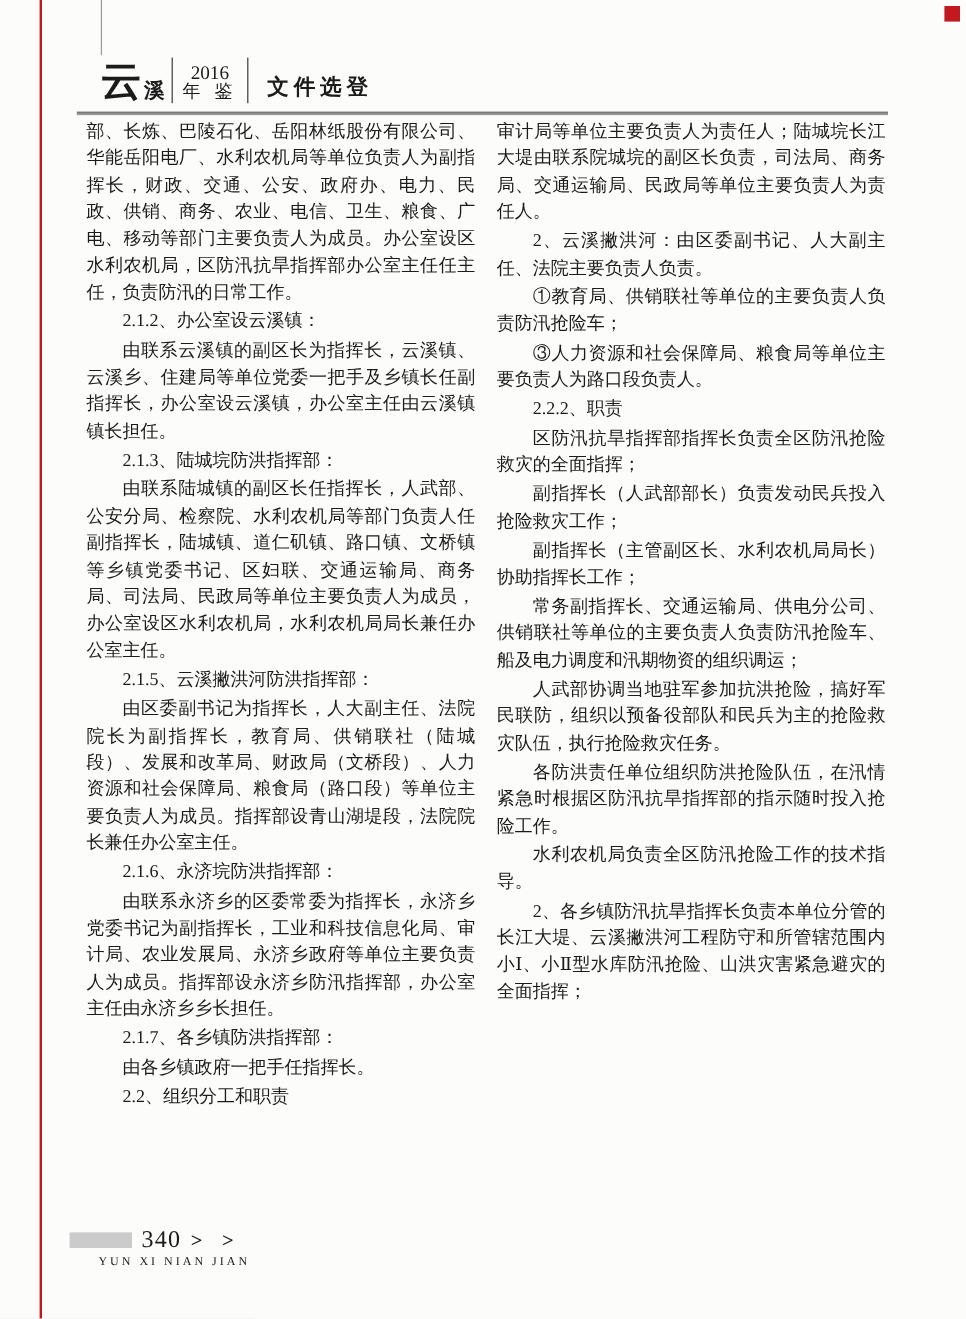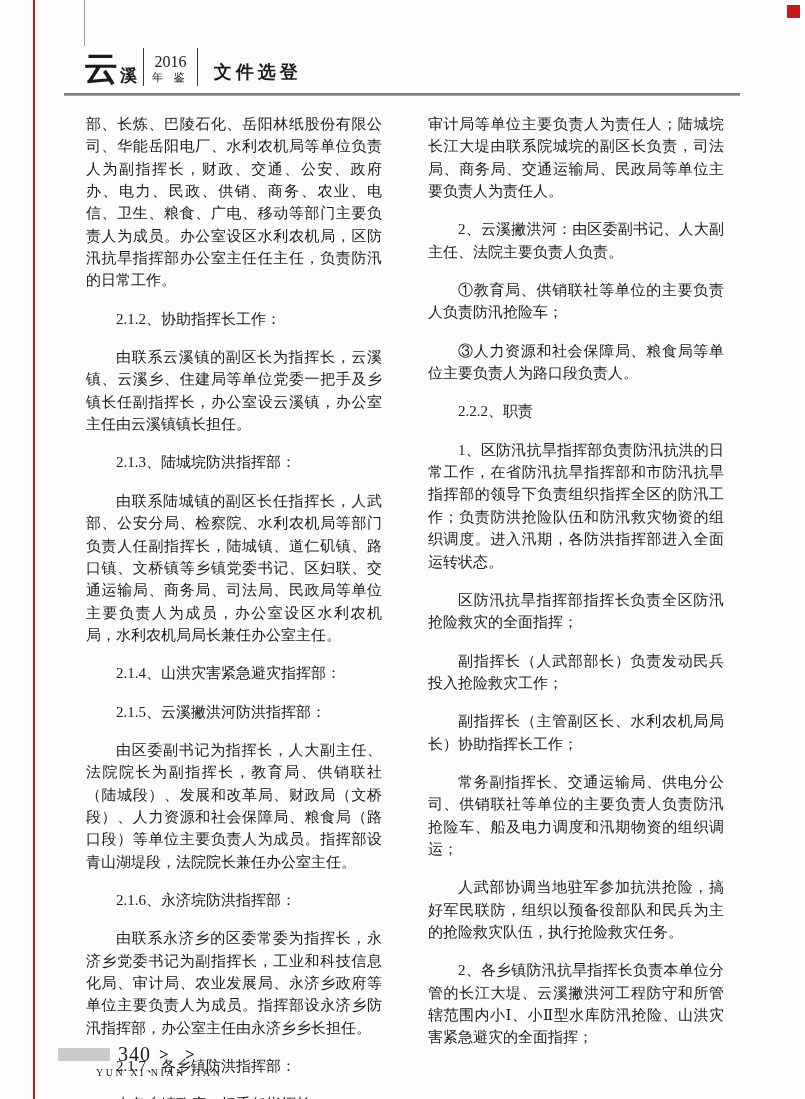--- a/index.html
+++ b/index.html
@@ -13,38 +13,38 @@
   .logo-tick{position:absolute;left:84px;top:0;width:1px;height:46px;background:#9a9a9a;}
 
   .header{position:absolute;left:64px;top:44px;width:676px;}
   .header-row{display:flex;align-items:flex-end;height:42px;}
   .logo{display:flex;align-items:flex-end;margin-left:20px;}
   .logo-big{font-size:34px;font-weight:bold;line-height:1;letter-spacing:0;}
   .logo-small{font-size:17px;font-weight:bold;line-height:1;margin:0 6px 2px 2px;}
   .vdiv{width:1px;height:38px;background:#3a3a3a;align-self:flex-end;}
   .yearblock{padding:0 8px 1px 8px;text-align:center;align-self:flex-end;margin-top:48px;}
   .year{font-size:16px;line-height:17px;}
-  .yearlabel{font-size:11px;line-height:15px;letter-spacing:4px;}
+  .yearlabel{font-size:15px;line-height:15px;letter-spacing:4px;}
   .section-title{font-size:18px;font-weight:bold;letter-spacing:4px;margin:0 0 2px 16px;
     font-family:"Liberation Sans","DejaVu Sans",sans-serif;}
   .header-rule{margin-top:7px;height:3px;background:linear-gradient(180deg,#6d6d6d,#a8a8a8);}
 
   .content{position:absolute;left:70px;top:97px;width:670px;display:flex;gap:14px;}
   .column{width:328px;font-size:15px;line-height:22.35px;text-align:justify;}
-  .para{margin:16px;padding:0;}
+  .para{margin:2px;padding:0;}
   .para.indent{text-indent:2em;}
   .para.flush{text-indent:0;}
   .para.kaiti{text-indent:2em;}
 
-  .footer{position:absolute;left:58px;top:1043px;width:300px;}
+  .footer{position:absolute;left:58px;top:1022px;width:300px;}
   .footer-line1{display:flex;align-items:center;}
   .footer-bar{width:52px;height:13px;background:#cbcbcb;margin-right:8px;}
   .page-number{font-size:20px;letter-spacing:1px;}
   .page-arrows{font-size:17px;font-weight:bold;margin-left:8px;letter-spacing:6px;}
-  .footer-roman{font-size:10px;letter-spacing:2.5px;margin:1px 0 0 38px;
+  .footer-roman{font-size:10px;letter-spacing:2.5px;margin:1px 0 0 24px;
     font-family:"Liberation Serif","DejaVu Serif",serif;}
 </style>
 </head>
 <body>
 
 <div class="page">
 
   <div class="red-edge-line" style="background: rgb(194, 25, 31);"></div>
   <div class="red-corner" style="background: rgb(194, 25, 31);"></div>
   <div class="logo-tick"></div>
@@ -62,45 +62,45 @@
       </div>
       <div class="vdiv"></div>
       <div class="section-title">文件选登</div>
     </div>
     <div class="header-rule"></div>
   </div>
 
   <div class="content">
     <div class="column">
         <p class="para flush">部、长炼、巴陵石化、岳阳林纸股份有限公司、华能岳阳电厂、水利农机局等单位负责人为副指挥长，财政、交通、公安、政府办、电力、民政、供销、商务、农业、电信、卫生、粮食、广电、移动等部门主要负责人为成员。办公室设区水利农机局，区防汛抗旱指挥部办公室主任任主任，负责防汛的日常工作。</p>
-        <p class="para indent">2.1.2、协助指挥长工作：</p>
+        <p class="para indent">2.1.2、办公室设云溪镇：</p>
         <p class="para indent">由联系云溪镇的副区长为指挥长，云溪镇、云溪乡、住建局等单位党委一把手及乡镇长任副指挥长，办公室设云溪镇，办公室主任由云溪镇镇长担任。</p>
         <p class="para indent">2.1.3、陆城垸防洪指挥部：</p>
         <p class="para indent">由联系陆城镇的副区长任指挥长，人武部、公安分局、检察院、水利农机局等部门负责人任副指挥长，陆城镇、道仁矶镇、路口镇、文桥镇等乡镇党委书记、区妇联、交通运输局、商务局、司法局、民政局等单位主要负责人为成员，办公室设区水利农机局，水利农机局局长兼任办公室主任。</p>
-        <p class="para indent">2.1.4、山洪灾害紧急避灾指挥部：</p>
         <p class="para indent">2.1.5、云溪撇洪河防洪指挥部：</p>
         <p class="para indent">由区委副书记为指挥长，人大副主任、法院院长为副指挥长，教育局、供销联社（陆城段）、发展和改革局、财政局（文桥段）、人力资源和社会保障局、粮食局（路口段）等单位主要负责人为成员。指挥部设青山湖堤段，法院院长兼任办公室主任。</p>
         <p class="para indent">2.1.6、永济垸防洪指挥部：</p>
         <p class="para indent">由联系永济乡的区委常委为指挥长，永济乡党委书记为副指挥长，工业和科技信息化局、审计局、农业发展局、永济乡政府等单位主要负责人为成员。指挥部设永济乡防汛指挥部，办公室主任由永济乡乡长担任。</p>
         <p class="para indent">2.1.7、各乡镇防洪指挥部：</p>
         <p class="para indent">由各乡镇政府一把手任指挥长。</p>
         <p class="para kaiti">2.2、组织分工和职责</p>
       </div>
     <div class="column">
         <p class="para flush">审计局等单位主要负责人为责任人；陆城垸长江大堤由联系院城垸的副区长负责，司法局、商务局、交通运输局、民政局等单位主要负责人为责任人。</p>
         <p class="para indent">2、云溪撇洪河：由区委副书记、人大副主任、法院主要负责人负责。</p>
         <p class="para indent">①教育局、供销联社等单位的主要负责人负责防汛抢险车；</p>
         <p class="para indent">③人力资源和社会保障局、粮食局等单位主要负责人为路口段负责人。</p>
         <p class="para kaiti">2.2.2、职责</p>
-        <p class="para indent">1、区防汛抗旱指挥部负责防汛抗洪的日常工作，在省防汛抗旱指挥部和市防汛抗旱指挥部的领导下负责组织指挥全区的防汛工作；负责防洪抢险队伍和防汛救灾物资的组织调度。进入汛期，各防洪指挥部进入全面运转状态。</p>
         <p class="para indent">区防汛抗旱指挥部指挥长负责全区防汛抢险救灾的全面指挥；</p>
         <p class="para indent">副指挥长（人武部部长）负责发动民兵投入抢险救灾工作；</p>
         <p class="para indent">副指挥长（主管副区长、水利农机局局长）协助指挥长工作；</p>
         <p class="para indent">常务副指挥长、交通运输局、供电分公司、供销联社等单位的主要负责人负责防汛抢险车、船及电力调度和汛期物资的组织调运；</p>
         <p class="para indent">人武部协调当地驻军参加抗洪抢险，搞好军民联防，组织以预备役部队和民兵为主的抢险救灾队伍，执行抢险救灾任务。</p>
+        <p class="para indent">各防洪责任单位组织防洪抢险队伍，在汛情紧急时根据区防汛抗旱指挥部的指示随时投入抢险工作。</p>
+        <p class="para indent">水利农机局负责全区防汛抢险工作的技术指导。</p>
         <p class="para indent">2、各乡镇防汛抗旱指挥长负责本单位分管的长江大堤、云溪撇洪河工程防守和所管辖范围内小Ⅰ、小Ⅱ型水库防汛抢险、山洪灾害紧急避灾的全面指挥；</p>
       </div>
   </div>
 
   <div class="footer">
     <div class="footer-line1">
       <span class="footer-bar"></span>
       <span class="page-number">340</span>
       <span class="page-arrows">&gt; &gt;</span>
     </div>

